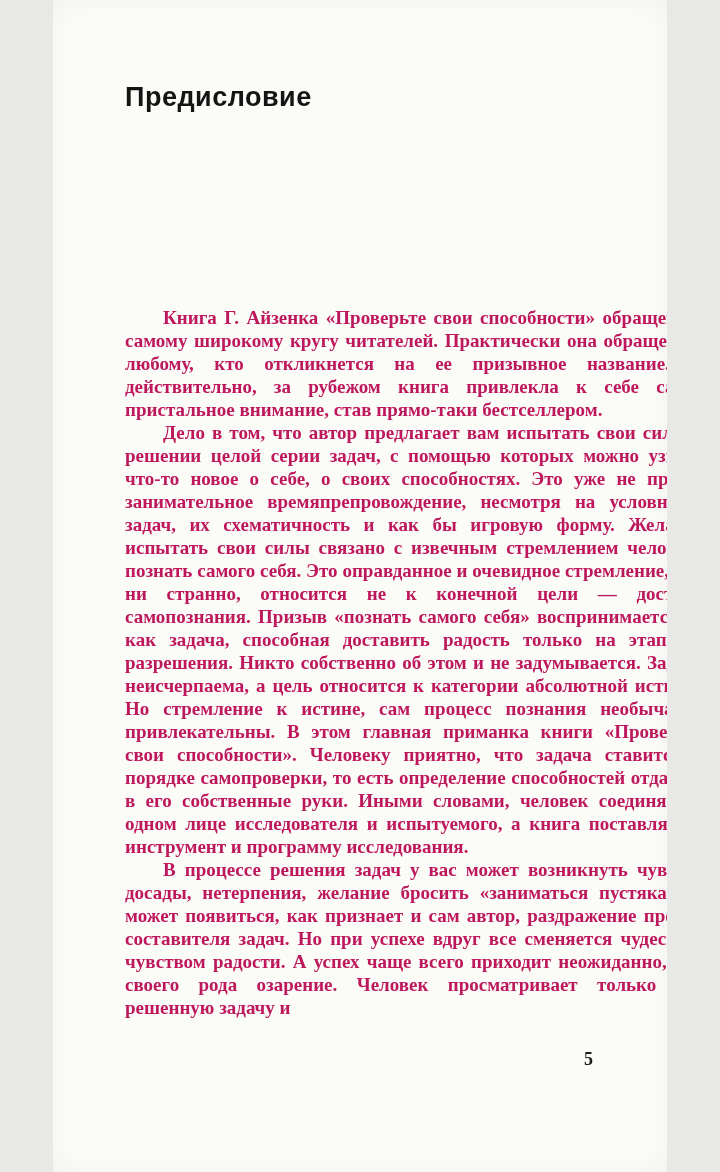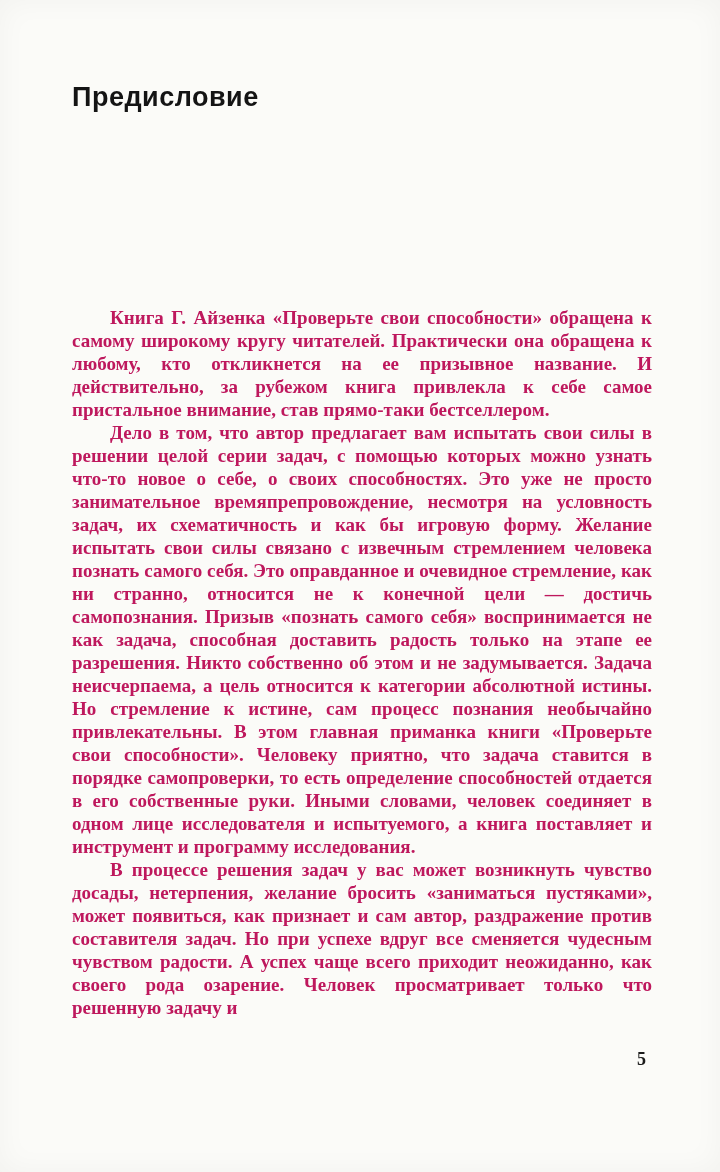--- a/index.html
+++ b/index.html
@@ -3,21 +3,21 @@
 <meta charset="utf-8">
 <style>
   html, body {
     margin: 0;
     padding: 0;
     background: #e8e8e6;
     font-family: "Liberation Serif", serif;
   }
   .page {
     position: relative;
-    width: 720px;
+    width: 614px;
     height: 1172px;
     margin: 0 auto;
     background: #fbfbf8;
     box-shadow: inset 0 0 30px rgba(0,0,0,0.04);
     overflow: hidden;
     box-sizing: border-box;
   }
   .chapter-title {
     position: absolute;
     left: 72px;

